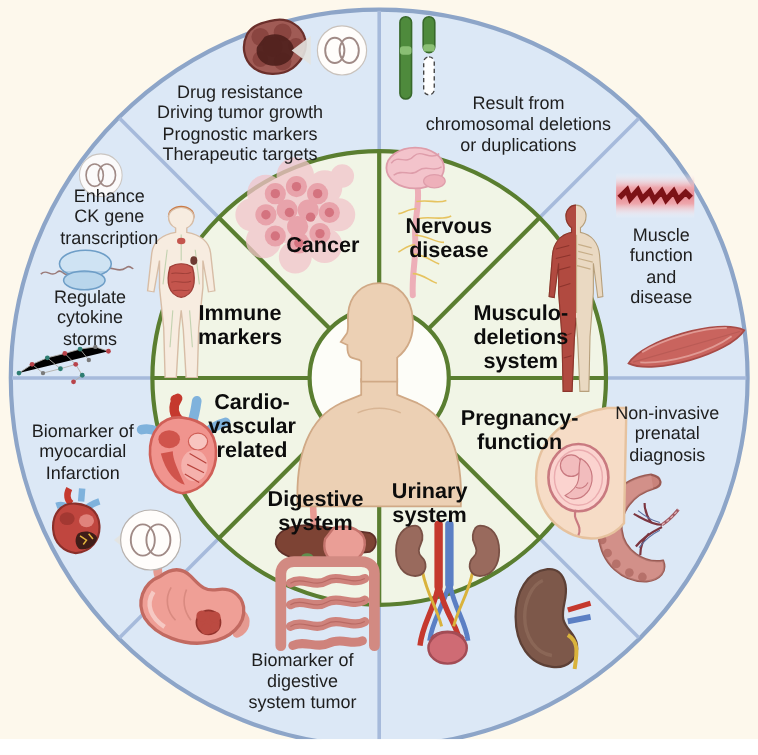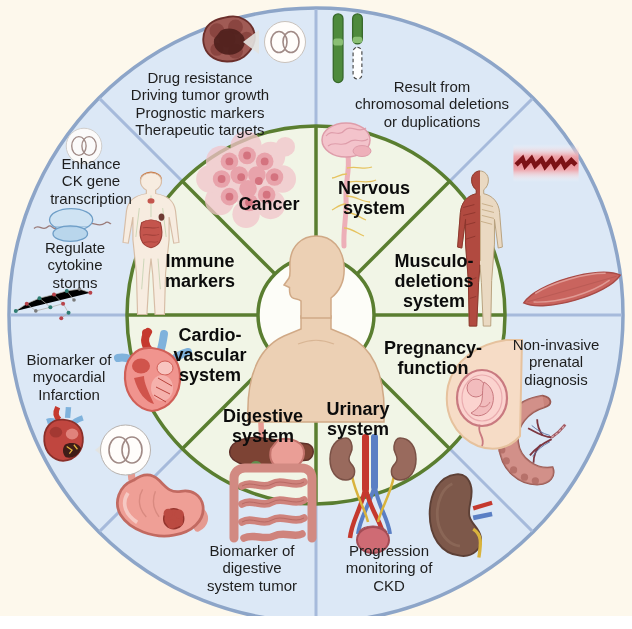--- a/index.html
+++ b/index.html
@@ -349,50 +349,51 @@
     <path d="M58,112 C70,107 82,107 94,112" fill="none" stroke="#d0a986" stroke-width="1.2" opacity="0.7"></path>
   </svg>
 
   <div class="note" style="left:200px;top:103px">Drug resistance
 Driving tumor growth
 Prognostic markers
 Therapeutic targets</div>
   <div class="note" style="left:432px;top:104px">Result from
 chromosomal deletions
 or  duplications</div>
+  <div class="note" style="left:551px;top:222px">Muscle
+function
+and
+disease</div>
   <div class="note" style="left:556px;top:362px">Non-invasive
 prenatal
 diagnosis</div>
-  <div class="note" style="left:389px;top:568px">Progression
-monitoring of
-CKD</div>
   <div class="note" style="left:252px;top:568px">Biomarker of
 digestive
 system tumor</div>
   <div class="note" style="left:69px;top:377px">Biomarker of
 myocardial
 Infarction</div>
   <div class="note" style="left:91px;top:181px">Enhance
 CK gene
 transcription</div>
   <div class="note" style="left:75px;top:265px">Regulate
 cytokine
 storms</div>
 
   <div class="syslabel" style="left:269px;top:204px">Cancer</div>
   <div class="syslabel" style="left:374px;top:198px">Nervous
-system</div>
+disease</div>
   <div class="syslabel" style="left:434px;top:281px">Musculo-
 deletions
 system</div>
   <div class="syslabel" style="left:433px;top:358px">Pregnancy-
 function</div>
   <div class="syslabel" style="left:358px;top:419px">Urinary
 system</div>
   <div class="syslabel" style="left:263px;top:426px">Digestive
 system</div>
   <div class="syslabel" style="left:210px;top:355px">Cardio-
 vascular
-system</div>
+related</div>
   <div class="syslabel" style="left:200px;top:271px">Immune
 markers</div>
 
 </div>
 
 </body></html>

